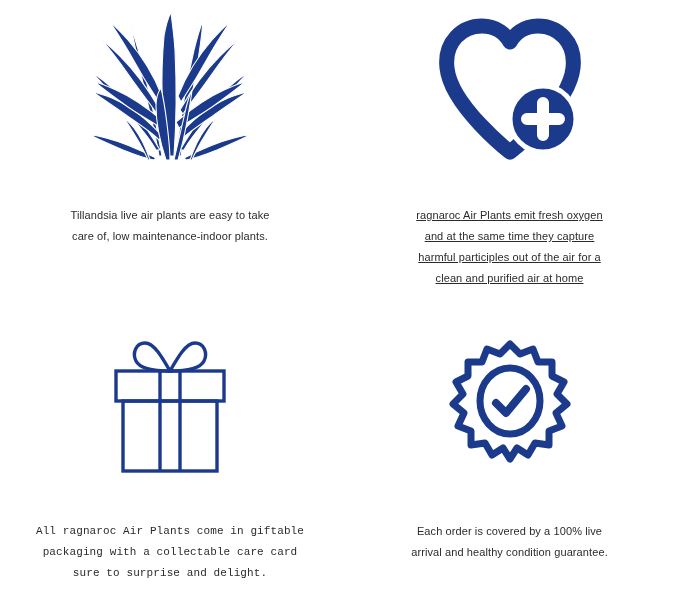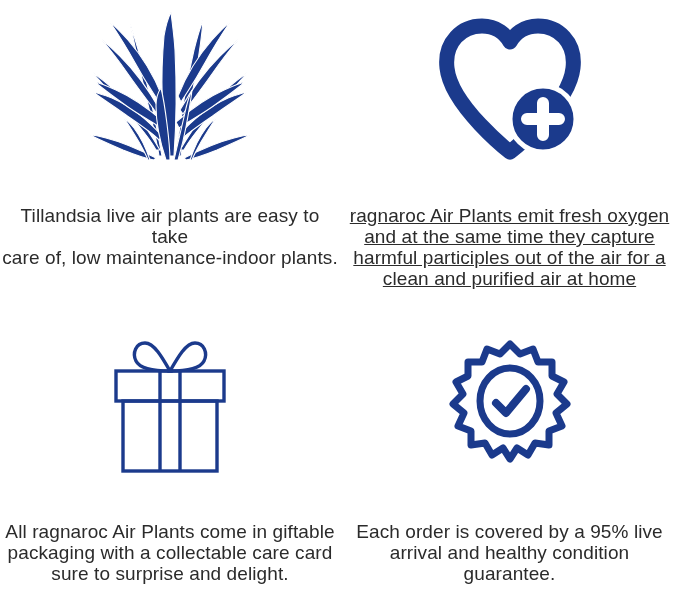--- a/index.html
+++ b/index.html
@@ -29,36 +29,36 @@
     box-sizing: border-box;
   }
   .icon-wrap {
     display: flex;
     align-items: flex-end;
     justify-content: center;
     width: 100%;
   }
   .caption {
     text-align: center;
-    font-size: 19px;
+    font-size: 11px;
     line-height: 21px;
     letter-spacing: 0.1px;
     color: #2b2b2b;
     white-space: pre-line;
   }
 
   
   .cell-1 .icon-wrap { height: 160px; }
   .cell-1 .caption   { width: 336px; margin-top: 45px; }
   
   .cell-2 .icon-wrap { height: 160px; }
   .cell-2 .caption   { width: 336px; margin-top: 45px; text-decoration: underline; }
   
   .cell-3 .icon-wrap { height: 165px; padding-top: 22px; box-sizing: border-box;}
-  .cell-3 .caption   { width: 336px; margin-top: 48px; }
+  .cell-3 .caption   { width: 336px; margin-top: 48px; font-family: Liberation Mono, monospace; }
   
   .cell-4 .icon-wrap { height: 165px; padding-top: 28px; box-sizing: border-box;}
   .cell-4 .caption   { width: 336px; margin-top: 48px; }
 
   .cell-2 .icon-wrap, .cell-4 .icon-wrap { justify-content: center; }
   svg { display: block; overflow: visible; }
 </style>
 </head>
 <body>
 
@@ -139,17 +139,17 @@
       <svg width="122" height="132" viewBox="0 0 122 132" aria-hidden="true">
 
         <path d="M61 3 L71 13 L84 8 L89 21 L103 21 L103 35 L115 41 L108 53 L118 63
                  L107 72 L113 85 L100 90 L100 104 L86 102 L79 114 L68 107 L61 118
                  L54 107 L43 114 L36 102 L22 104 L22 90 L9 85 L15 72 L4 63
                  L14 53 L7 41 L19 35 L19 21 L33 21 L38 8 L51 13 Z" fill="none" stroke="#1b3a8c" stroke-width="7" stroke-linejoin="round"></path>
         <ellipse cx="61" cy="60" rx="30" ry="33" fill="none" stroke="#1b3a8c" stroke-width="7"></ellipse>
         <path d="M47 62 L57 72 L77 48" fill="none" stroke="#1b3a8c" stroke-width="8" stroke-linecap="round" stroke-linejoin="round"></path>
       </svg>
     </div>
-    <div class="caption">Each order is covered by a 95% live
+    <div class="caption">Each order is covered by a 100% live
 arrival and healthy condition guarantee.</div>
   </div>
 
 </div>
 
 </body></html>

